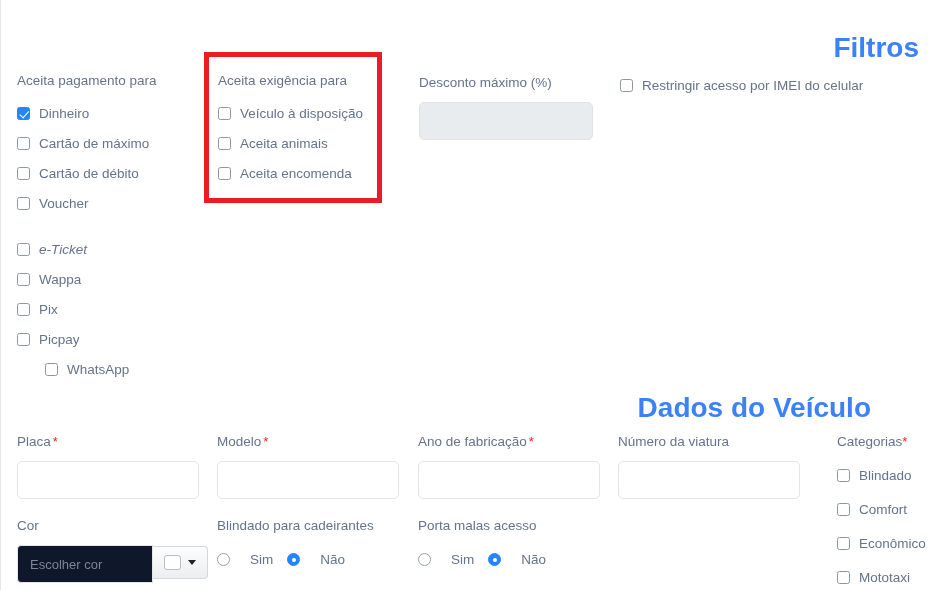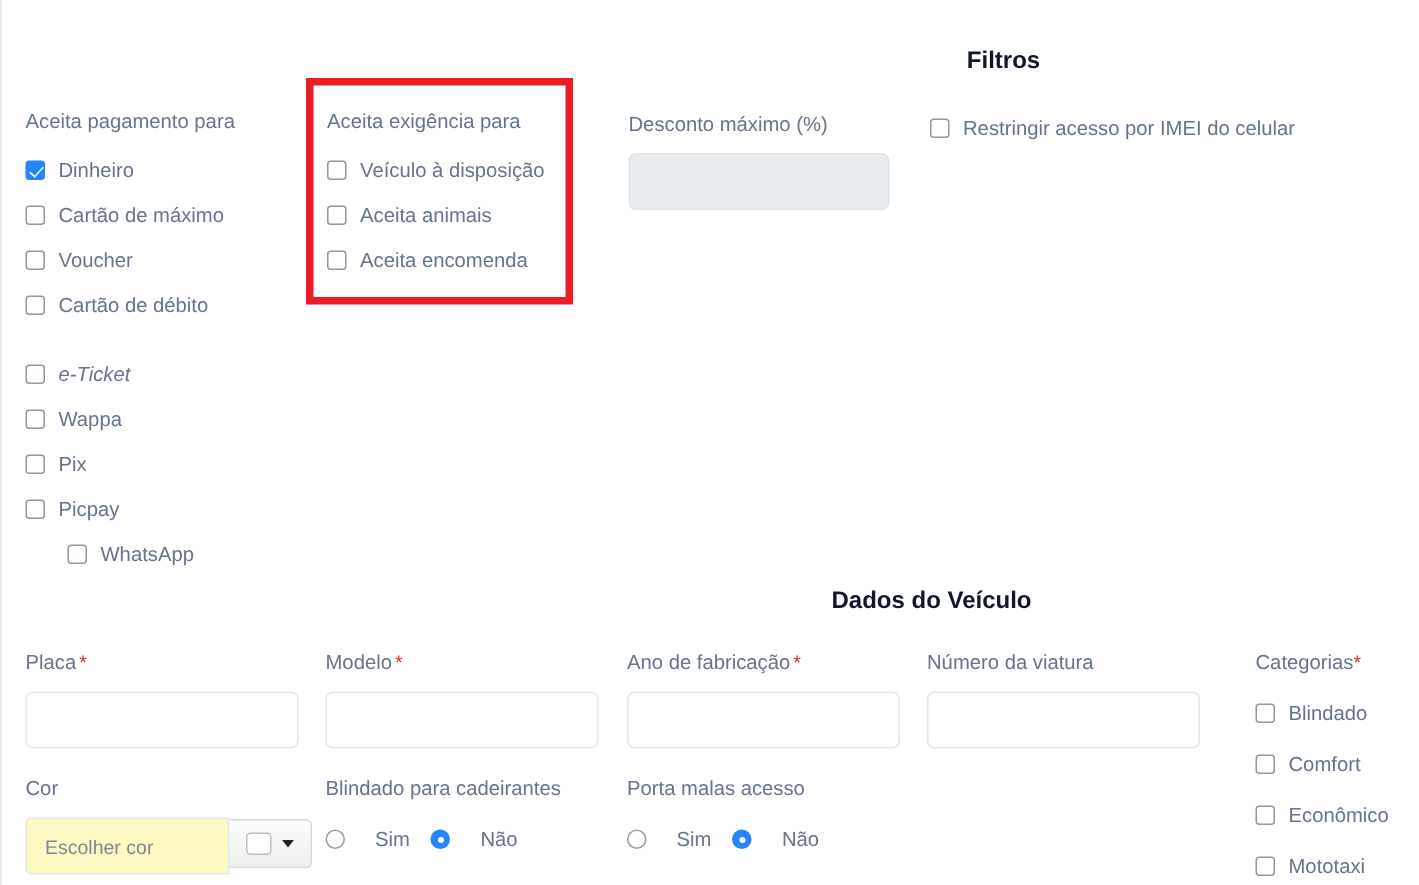--- a/index.html
+++ b/index.html
@@ -25,24 +25,24 @@
     font-weight: 400;
     line-height: 18px;
     white-space: nowrap;
   }
   .req {
     color: #ee2222;
     font-size: 13px;
     margin-left: 2px;
   }
   .section-title {
-    font-size: 16px;
+    font-size: 28px;
     font-weight: 700;
-    color: #0f172a;
-    text-align: center;
+    color: #3b82f6;
+    text-align: right;
     white-space: nowrap;
   }
 
   
   .cbrow {
     display: flex;
     align-items: center;
     height: 22px;
     gap: 9px;
   }
@@ -122,21 +122,21 @@
     border: 5px solid #ec1c24;
     pointer-events: none;
   }
 
   
   .colorpicker { display: flex; align-items: stretch; }
   .cp-input {
     width: 136px; height: 38px;
     border: 1px solid #e2e5e9;
     border-radius: 4px 0 0 4px;
-    background: #fef9c3;
+    background: #0f172a;
     display: flex; align-items: center;
     padding-left: 12px;
     font-size: 13px;
     color: #7b8794;
   }
   .cp-btn {
     width: 55px; height: 33px;
     margin-top: 1px;
     border: 1px solid #d4d7db;
     border-left: none;
@@ -171,25 +171,25 @@
       <div class="cbrow">
         <span class="cbox checked"></span>
         <span class="cbtext">Dinheiro</span>
       </div>
       <div class="cbrow" style="margin-top:8px;">
         <span class="cbox"></span>
         <span class="cbtext">Cartão de máximo</span>
       </div>
       <div class="cbrow" style="margin-top:8px;">
         <span class="cbox"></span>
+        <span class="cbtext">Cartão de débito</span>
+      </div>
+      <div class="cbrow" style="margin-top:8px;">
+        <span class="cbox"></span>
         <span class="cbtext">Voucher</span>
-      </div>
-      <div class="cbrow" style="margin-top:8px;">
-        <span class="cbox"></span>
-        <span class="cbtext">Cartão de débito</span>
       </div>
       <div class="cbrow" style="margin-top:24px;font-style:italic;">
         <span class="cbox"></span>
         <span class="cbtext">e-Ticket</span>
       </div>
       <div class="cbrow" style="margin-top:8px;">
         <span class="cbox"></span>
         <span class="cbtext">Wappa</span>
       </div>
       <div class="cbrow" style="margin-top:8px;">

